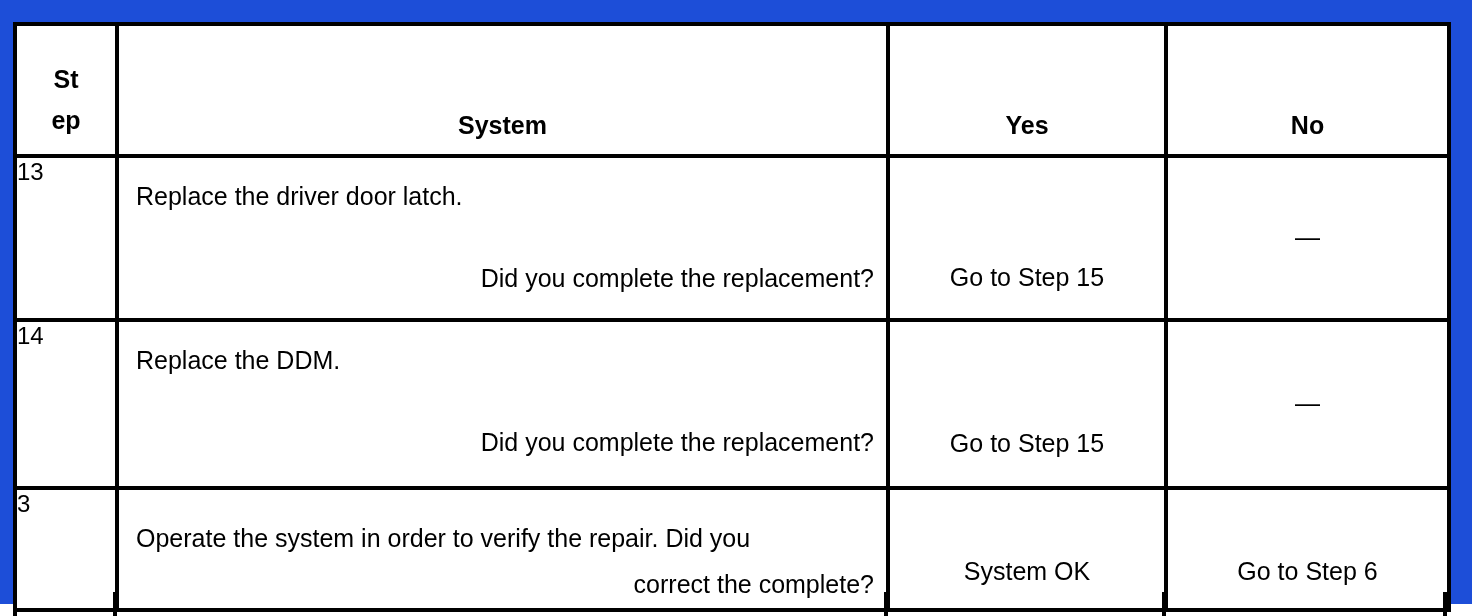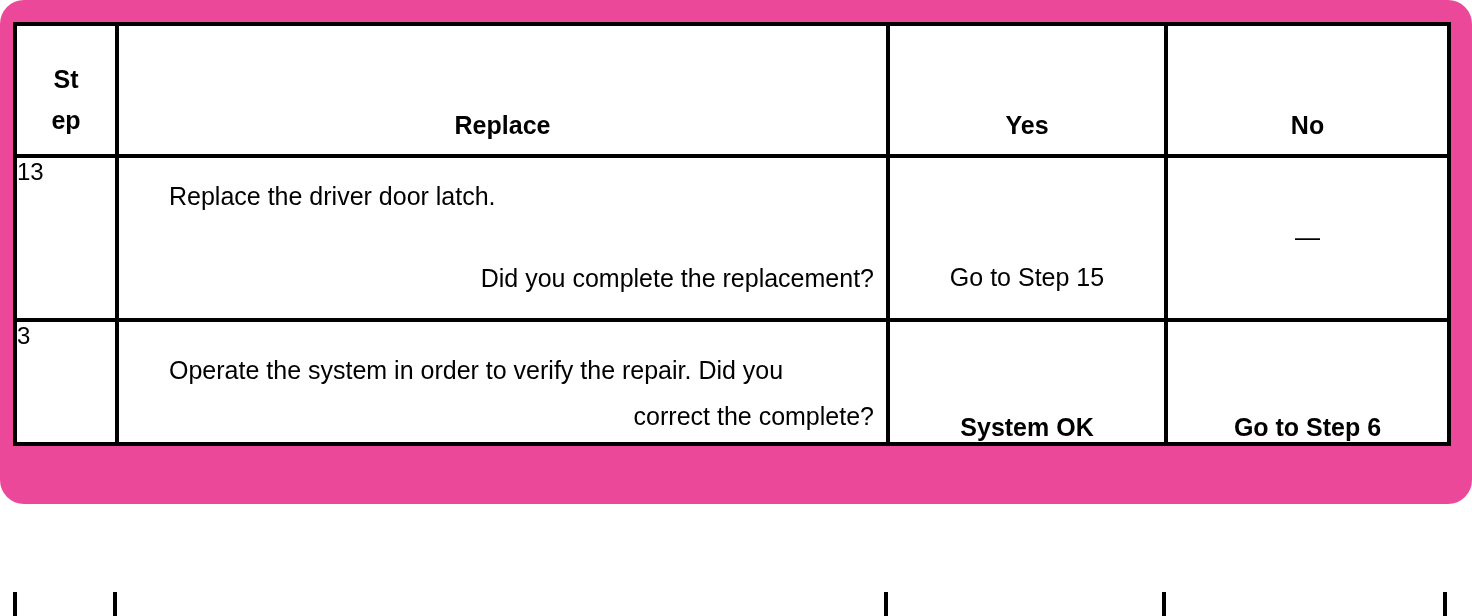--- a/index.html
+++ b/index.html
@@ -14,23 +14,22 @@
     overflow: hidden;
     font-family: "Liberation Sans", sans-serif;
     color: #000000;
     -webkit-font-smoothing: none;
   }
 
   
   .page {
     position: relative;
     width: 1472px;
-    height: 504px;
-    background: #ec4899;
-    border-radius: 24px;
+    height: 604px;
+    background: #1d4ed8;
   }
 
   
   .diag-table {
     position: absolute;
     left: 13px;
     top: 22px;
     width: 1434px;   
     border-collapse: collapse;
     table-layout: fixed;
@@ -80,21 +79,20 @@
   .action-cell {
     vertical-align: top;
     font-size: 25px;
     font-weight: normal;
     text-align: left;
   }
   .action-inner {
     display: block;
     padding: 24px 12px 0 17px;
     line-height: 1.12;
-    margin-left: 33px;
   }
   .action-line-1 { display: block; }
   .action-gap    { display: block; height: 54px; }
   .action-line-2 { display: block; text-align: right; }
 
   
   .action-inner.tight {
     padding-top: 26px;
     line-height: 1.82;
   }
@@ -114,22 +112,21 @@
     padding-top: 66px;
     font-size: 25px;
   }
   .answer-inner.dash-14 {
     padding-top: 68px;
   }
   .answer-inner.low-14 {
     padding-top: 108px;
   }
   .answer-inner.r15 {
-    padding-top: 92px;
-    font-weight: bold;
+    padding-top: 68px;
   }
 
   
   .row-13 td { height: 160px; }
   .row-14 td { height: 164px; }
   .row-15 td { height: 118px; }
 
   
   .clipped-row {
     position: absolute;
@@ -163,21 +160,21 @@
       <col class="col-yes">
       <col class="col-no">
     </colgroup>
 
     <thead>
       <tr class="head-row">
         <th class="step-head">
           <span class="head-step-inner">Step</span>
         </th>
         <th>
-          <span class="head-cell-inner">Replace</span>
+          <span class="head-cell-inner">System</span>
         </th>
         <th>
           <span class="head-cell-inner">Yes</span>
         </th>
         <th>
           <span class="head-cell-inner">No</span>
         </th>
       </tr>
     </thead>
 
@@ -195,20 +192,38 @@
           </span>
         </td>
         <td class="answer-cell">
           <span class="answer-inner">Go to Step 15</span>
         </td>
         <td class="answer-cell">
           <span class="answer-inner dash">—</span>
         </td>
       </tr>
 
+      <tr class="row-14">
+        <td class="step-cell">
+          <span>14</span>
+        </td>
+        <td class="action-cell">
+          <span class="action-inner">
+            <span class="action-line-1">Replace the DDM.</span>
+            <span class="action-gap"></span>
+            <span class="action-line-2">Did you complete the replacement?</span>
+          </span>
+        </td>
+        <td class="answer-cell">
+          <span class="answer-inner low-14">Go to Step 15</span>
+        </td>
+        <td class="answer-cell">
+          <span class="answer-inner dash-14">—</span>
+        </td>
+      </tr>
 
       <tr class="row-15">
         <td class="step-cell">
           <span>3</span>
         </td>
         <td class="action-cell">
           <span class="action-inner tight">
             <span class="action-line-1">Operate the system in order to verify the repair. Did you</span>
             <span class="action-line-2">correct the complete?</span>
           </span>

